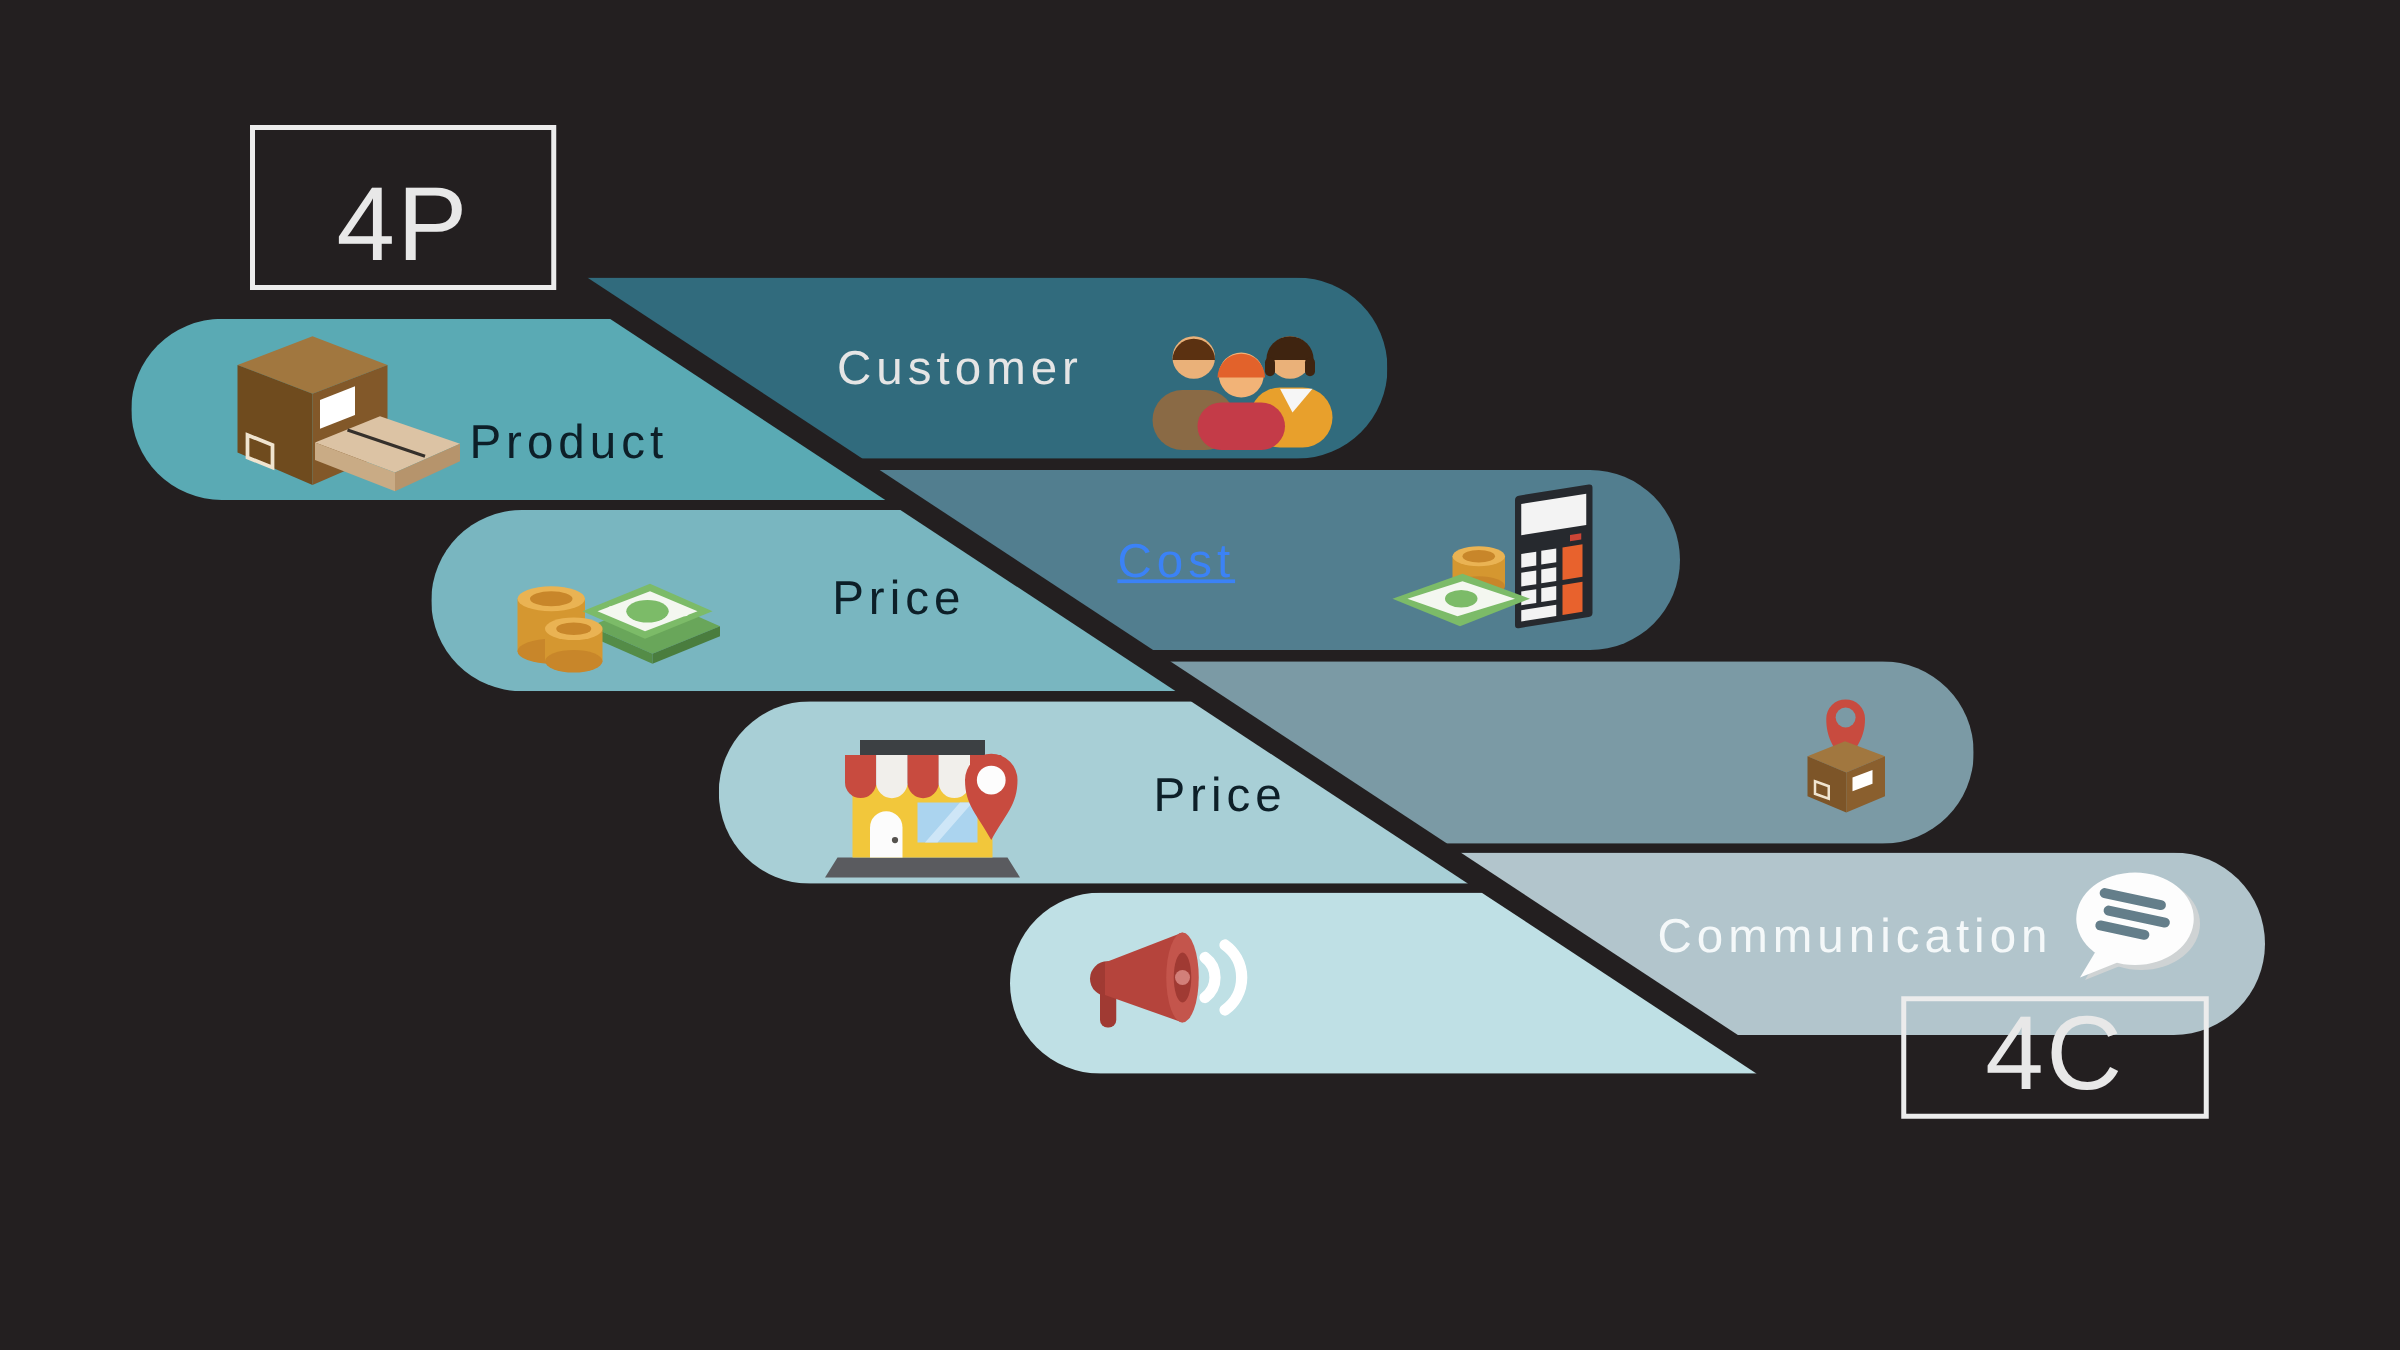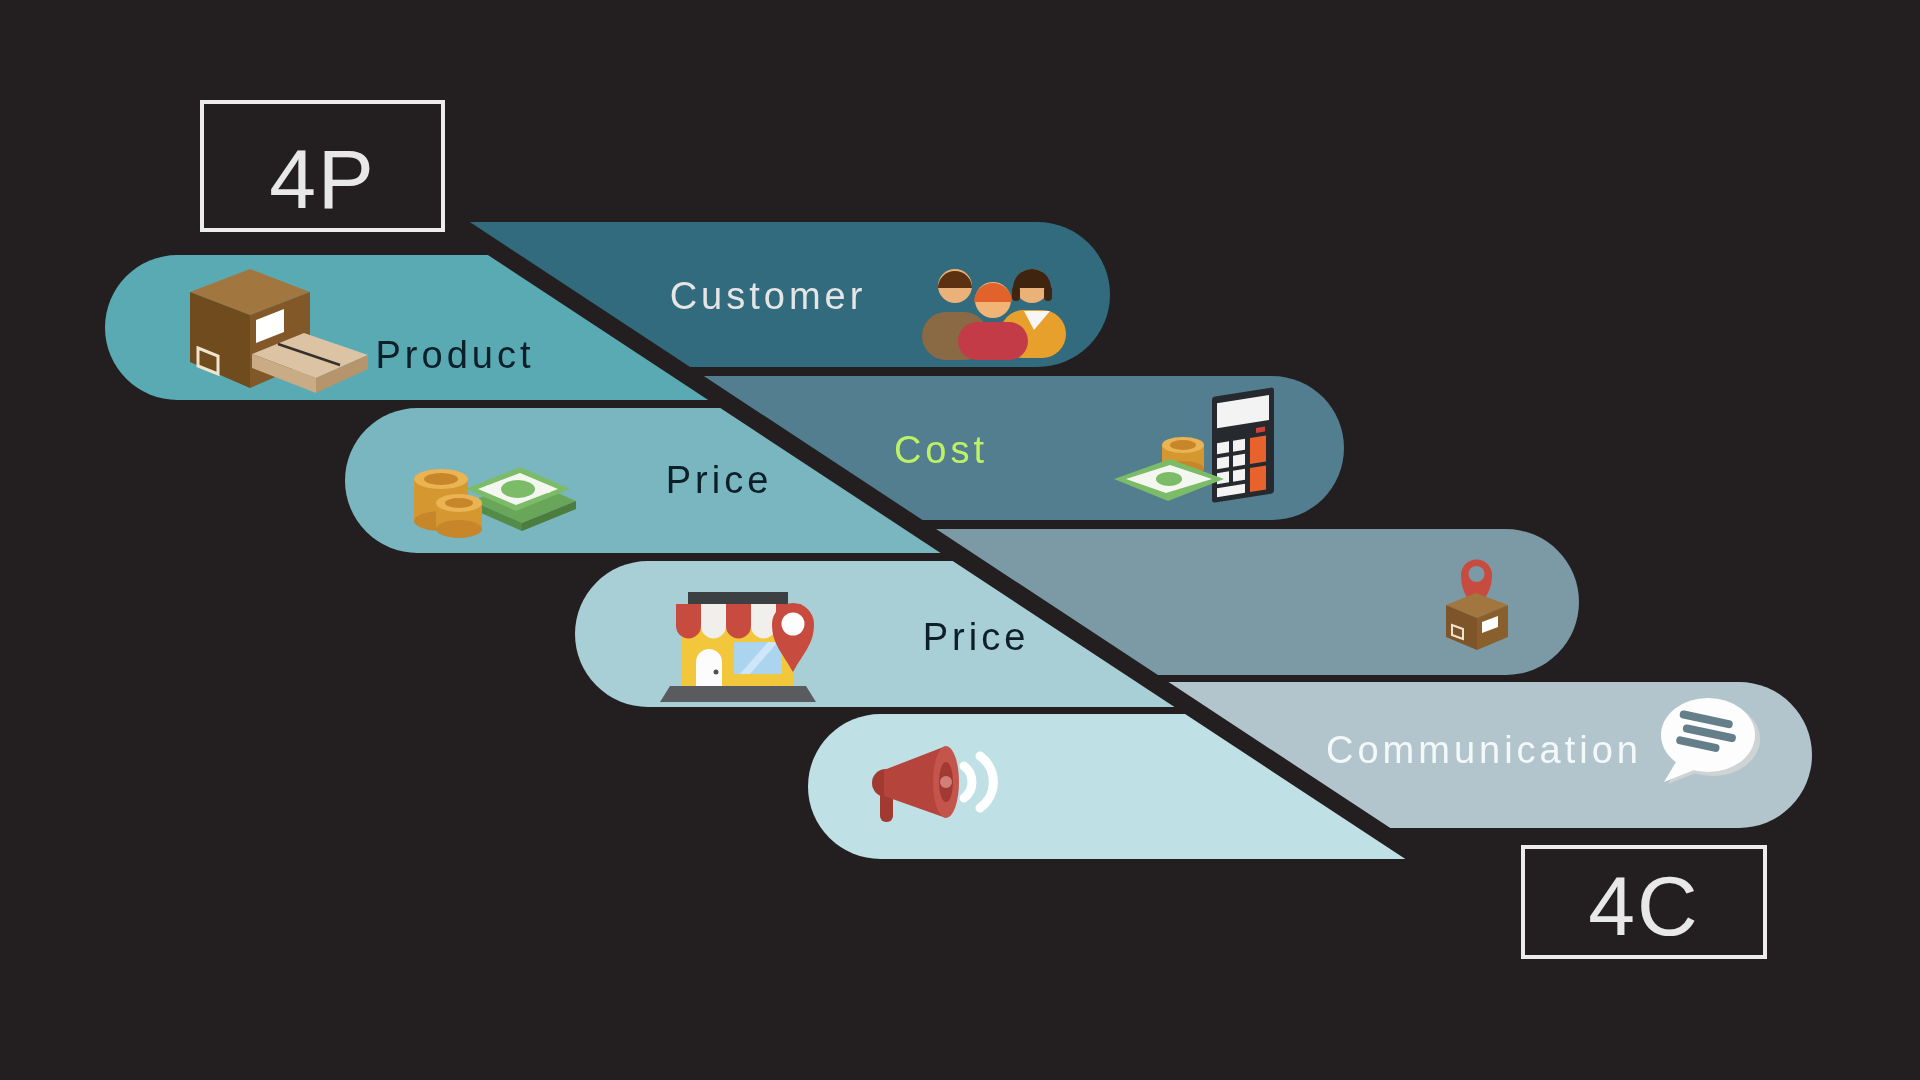--- a/index.html
+++ b/index.html
@@ -42,21 +42,21 @@
   #label-convenience  {left:1236px;top:598px;}
   #label-promotion    {left:1150px;top:786px;}
   #label-communication{left:1484px;top:750px;}
 
   .tag-box{
     position:absolute;border:4px solid #ececec;box-sizing:border-box;
     display:flex;align-items:flex-end;justify-content:center;
     font-size:84px;letter-spacing:2px;color:#e8e8e8;font-weight:400;
   }
   #box-4p{left:200px;top:100px;width:245px;height:132px;}
-  #box-4c{left:1521px;top:845px;width:246px;height:114px;}
+  #box-4c{left:1521px;top:797px;width:246px;height:98px;}
 
   .icon{position:absolute;}
   .icon svg{display:block;width:100%;height:100%;}
   #icon-product      {left:168px;top:262px;width:205px;height:140px;}
   #icon-customer     {left:918px;top:248px;width:152px;height:112px;}
   #icon-price        {left:402px;top:443px;width:178px;height:107px;}
   #icon-cost         {left:1112px;top:383px;width:185px;height:125px;}
   #icon-place        {left:642px;top:572px;width:195px;height:136px;}
   #icon-convenience  {left:1428px;top:541px;width:95px;height:112px;}
   #icon-promotion    {left:858px;top:740px;width:165px;height:92px;}
@@ -79,21 +79,21 @@
 
   <div class="half" id="half-convenience" style="background-color: rgb(123, 154, 165);"></div>
   <div class="half" id="half-place" style="background-color: rgb(168, 207, 214);"></div>
 
   <div class="half" id="half-communication" style="background-color: rgb(178, 197, 204);"></div>
   <div class="half" id="half-promotion" style="background-color: rgb(191, 224, 229);"></div>
 
   <div class="pill-label" id="label-product" style="color: rgb(13, 31, 40);">Product</div>
   <div class="pill-label" id="label-customer" style="color: #e5e5e5;">Customer</div>
   <div class="pill-label" id="label-price" style="color: rgb(13, 31, 40);">Price</div>
-  <div class="pill-label" id="label-cost" style="color: #bef264;">Cost</div>
+  <div class="pill-label" id="label-cost" style="color: #3b82f6; text-decoration: underline;">Cost</div>
   <div class="pill-label" id="label-place" style="color: rgb(13, 31, 40);">Price</div>
   <div class="pill-label" id="label-communication" style="color: rgb(244, 248, 249);">Communication</div>
 
   <div class="icon" id="icon-product">
     <svg viewBox="0 0 205 140" xmlns="http://www.w3.org/2000/svg">
       <polygon points="22,30 82,7 142,30 82,53" fill="#a1773f"></polygon>
       <polygon points="22,30 22,100 82,126 82,53" fill="#6f4b1e"></polygon>
       <polygon points="82,53 82,126 142,100 142,30" fill="#825829"></polygon>
       <polygon points="88,58 116,47 116,70 88,81" fill="#ffffff"></polygon>
       <polygon points="30,86 50,94 50,112 30,104" fill="none" stroke="#f0e4cf" stroke-width="3"></polygon>

